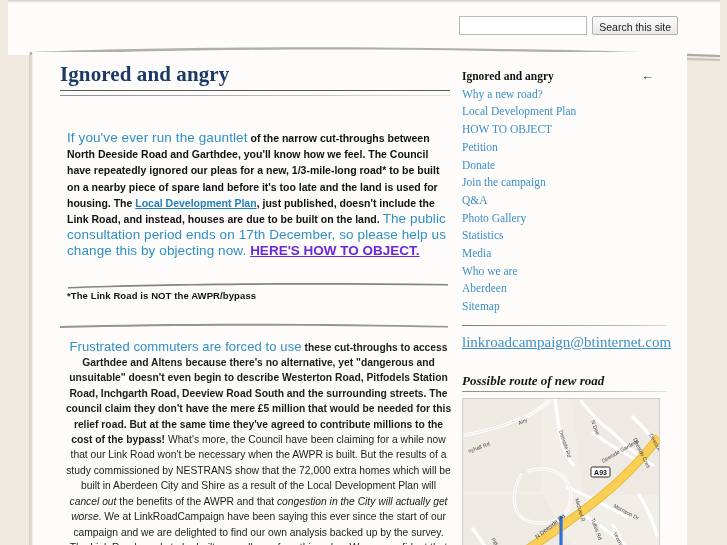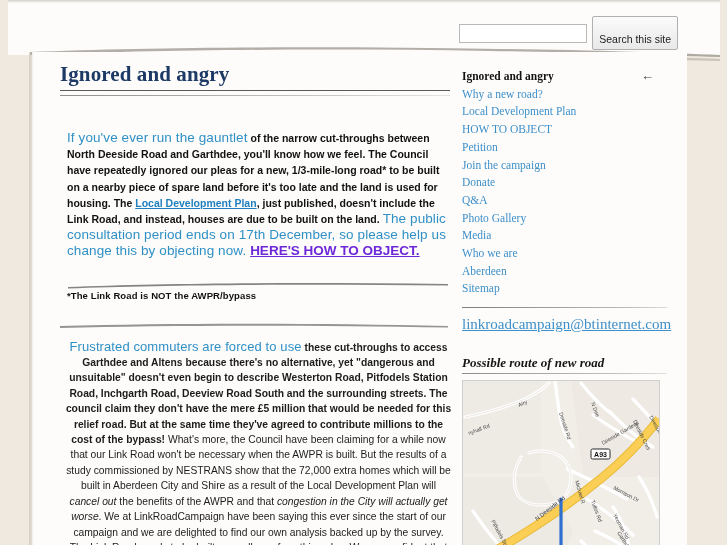--- a/index.html
+++ b/index.html
@@ -98,21 +98,21 @@
     background: #fff;
     font-size: 10px;
     font-family: "Liberation Sans", sans-serif;
     padding: 1px 3px;
     outline: none;
     box-sizing: content-box;
   }
   .search-btn {
     margin-left: 5px;
     height: 19px;
-    padding: 16px 6px;
+    padding: 4px 6px;
     font-size: 10.5px;
     font-family: "Liberation Sans", sans-serif;
     color: #222;
     background: linear-gradient(to bottom, #fbfbfb, #e8e8e8);
     border: 1px solid #b0b0b0;
     border-radius: 2px;
     cursor: pointer;
     white-space: nowrap;
   }
 
@@ -335,24 +335,25 @@
   <div class="sidebar">
 
     <a class="nav-item active" href="#">
       <span>Ignored and angry</span>
       <span class="back-arrow">←</span>
     </a>
     <a class="nav-item" href="#">Why a new road?</a>
     <a class="nav-item" href="#">Local Development Plan</a>
     <a class="nav-item" href="#">HOW TO OBJECT</a>
     <a class="nav-item" href="#">Petition</a>
+    <a class="nav-item" href="#">Donate</a>
     <a class="nav-item" href="#">Join the campaign</a>
-    <a class="nav-item" href="#">Donate</a>
     <a class="nav-item" href="#">Q&amp;A</a>
     <a class="nav-item" href="#">Photo Gallery</a>
+    <a class="nav-item" href="#">Statistics</a>
     <a class="nav-item" href="#">Media</a>
     <a class="nav-item" href="#">Who we are</a>
     <a class="nav-item" href="#">Aberdeen</a>
     <a class="nav-item" href="#">Sitemap</a>
 
     <div class="nav-rule"></div>
 
     <a class="email-link" href="#">linkroadcampaign@btinternet.com</a>
 
     <div class="map-caption">Possible route of new road</div>

